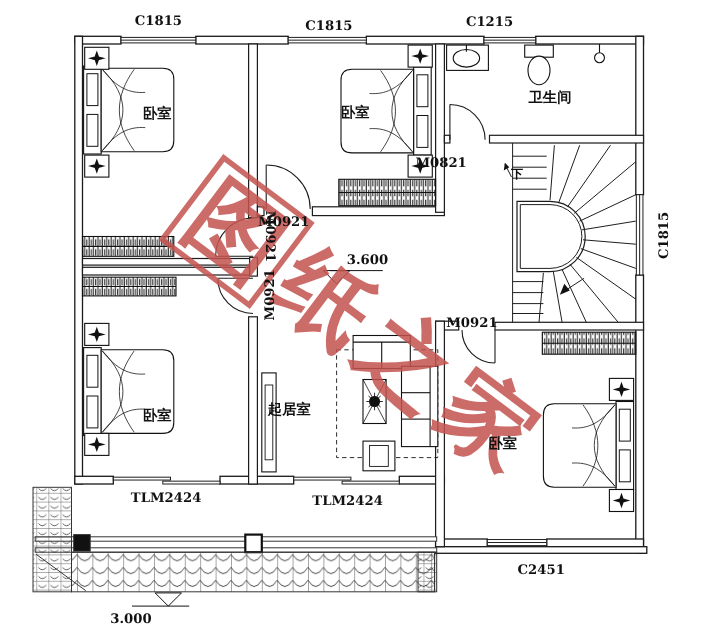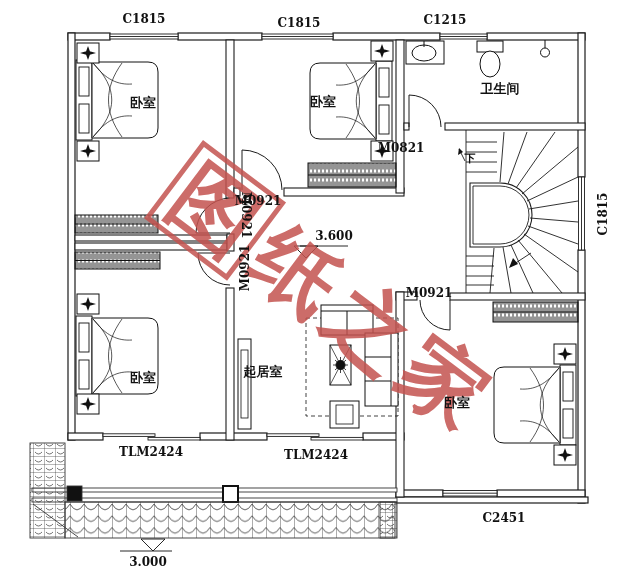--- a/index.html
+++ b/index.html
@@ -231,33 +231,33 @@
   <span class="wm-frame">图</span>
   <span>纸</span>
   <span>之</span>
   <span>家</span>
 </div>
 
 <div class="lbl" style="left:144px;top:19px">C1815</div>
 <div class="lbl" style="left:299px;top:23px">C1815</div>
 <div class="lbl" style="left:445px;top:20px">C1215</div>
 <div class="lbl rotm90" style="left:603px;top:214px">C1815</div>
-<div class="lbl" style="left:504px;top:518px">C2451</div>
+<div class="lbl" style="left:492px;top:518px">C2451</div>
 
 <div class="lbl" style="left:151px;top:452px">TLM2424</div>
 <div class="lbl" style="left:316px;top:455px">TLM2424</div>
 
 <div class="lbl" style="left:258px;top:201px">M0921</div>
 <div class="lbl rot90" style="left:246px;top:215px">M0921</div>
 <div class="lbl rotm90" style="left:245px;top:268px">M0921</div>
 <div class="lbl" style="left:429px;top:293px">M0921</div>
 <div class="lbl" style="left:401px;top:148px">M0821</div>
 
 <div class="lbl" style="left:334px;top:236px">3.600</div>
-<div class="lbl" style="left:148px;top:562px">3.000</div>
+<div class="lbl" style="left:119px;top:562px">3.000</div>
 
 <div class="lbl cn" style="left:143px;top:103px">卧室</div>
 <div class="lbl cn" style="left:323px;top:102px">卧室</div>
 <div class="lbl cn" style="left:143px;top:378px">卧室</div>
 <div class="lbl cn" style="left:457px;top:403px">卧室</div>
 <div class="lbl cn" style="left:500px;top:89px">卫生间</div>
 <div class="lbl cn" style="left:263px;top:372px">起居室</div>
 <div class="lbl cn small" style="left:470px;top:158px">下</div>
 
 </div>

